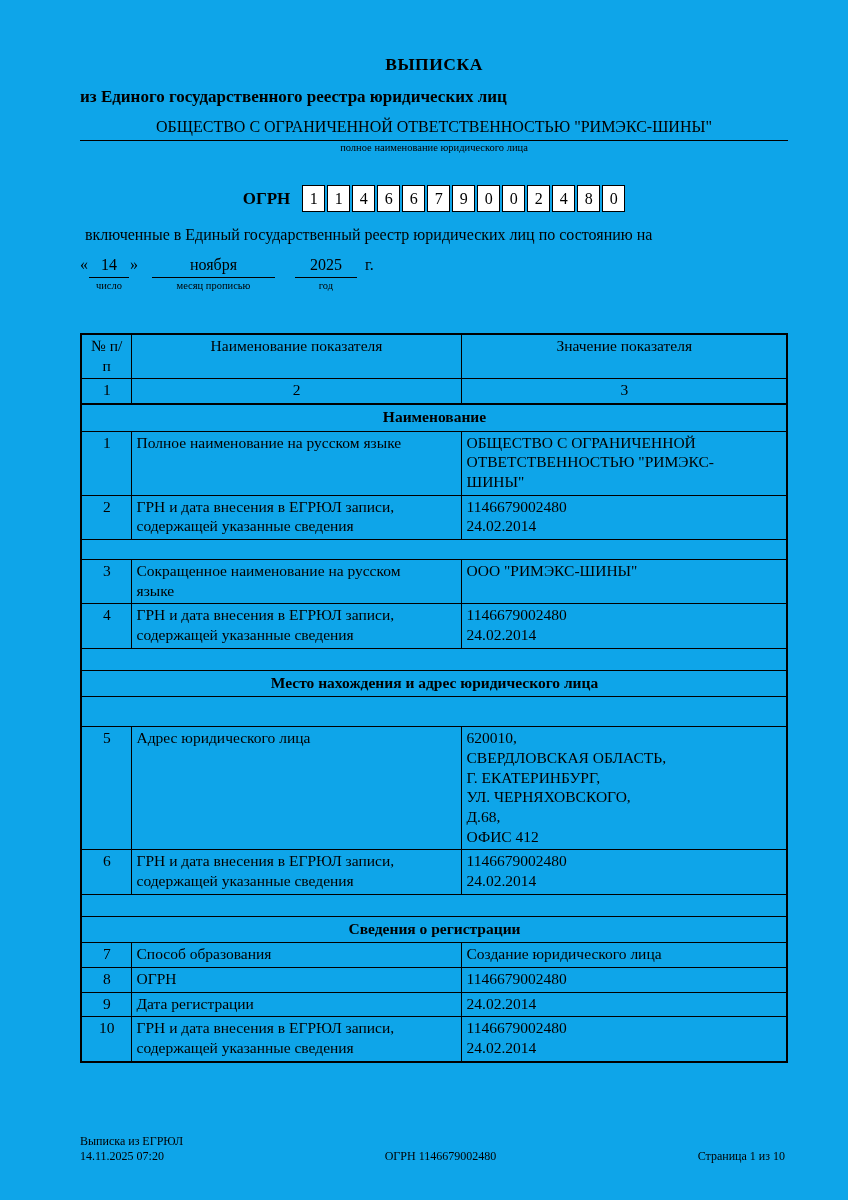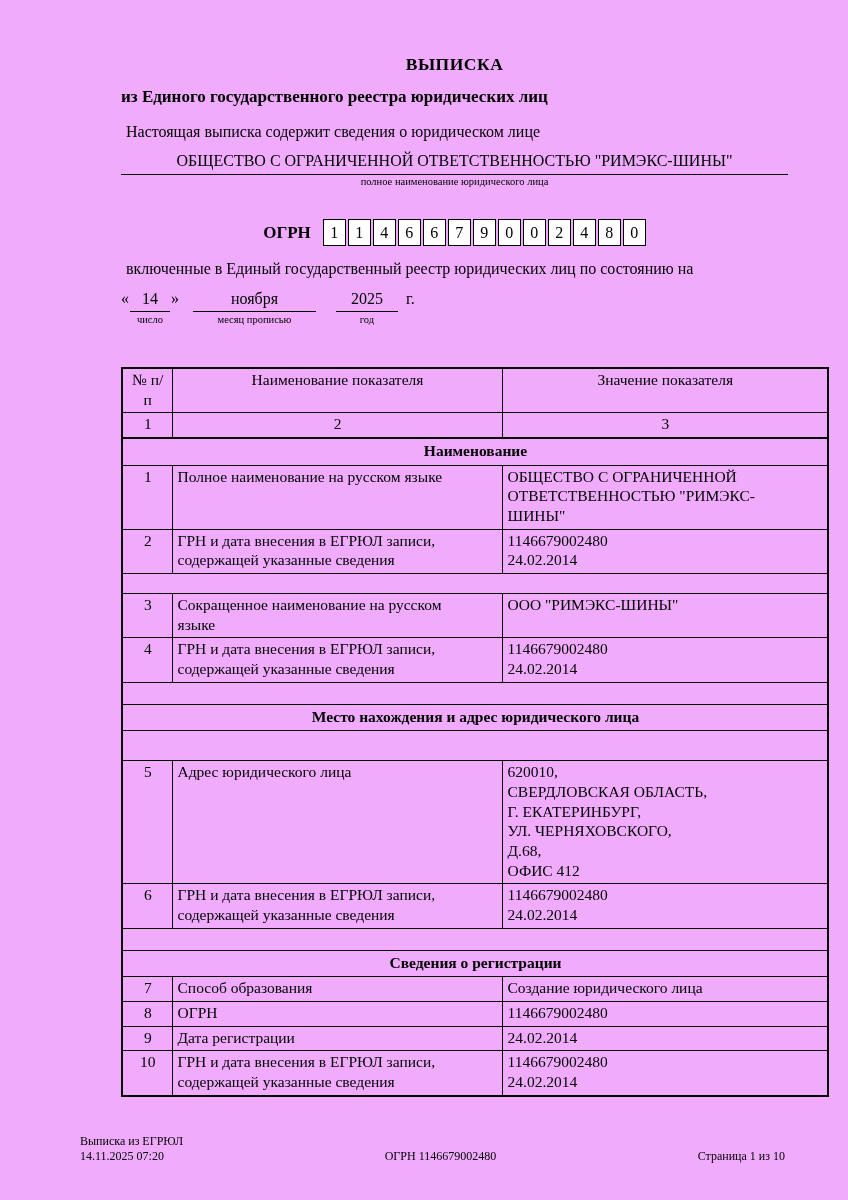--- a/index.html
+++ b/index.html
@@ -1,24 +1,23 @@
 <!DOCTYPE html>
 <html><head>
 <meta charset="utf-8">
 <style>
   * { margin:0; padding:0; box-sizing:border-box; }
   html,body { background:#ffffff; }
   .page {
     position:relative;
     width:848px; height:1200px;
-    background:#f0abfc;
+    background:#0ea5e9;
     color:#000;
     font-family:"Liberation Serif","DejaVu Serif",serif;
     overflow:hidden;
-    padding-left:41px;
   }
   .content { padding:54px 60px 0 80px; }
 
   .doc-title { text-align:center; font-weight:bold; font-size:17.5px; letter-spacing:0.5px; }
   .doc-subtitle { text-align:left; font-weight:bold; font-size:17px; margin-top:12px; }
 
   .meta-row { margin-top:30px; display:flex; justify-content:space-between; align-items:flex-start; }
   .date-block { width:185px; }
   .date-value { text-align:center; font-size:15.5px; padding-bottom:13px; border-bottom:1.5px solid #000; }
   .date-caption { text-align:center; font-size:10.5px; padding-top:2px; }
@@ -86,21 +85,20 @@
 </head>
 <body>
 
 <div class="page">
   <div class="content">
 
     <div class="doc-title">ВЫПИСКА</div>
     <div class="doc-subtitle">из Единого государственного реестра юридических лиц</div>
 
 
-    <div class="intro">Настоящая выписка содержит сведения о юридическом лице</div>
 
     <div class="company-block">
       <div class="company-name">ОБЩЕСТВО С ОГРАНИЧЕННОЙ ОТВЕТСТВЕННОСТЬЮ "РИМЭКС-ШИНЫ"</div>
       <div class="company-caption">полное наименование юридического лица</div>
     </div>
 
     <div class="ogrn-row">
       <span class="ogrn-label">ОГРН</span>
       <span class="ogrn-boxes">
           <span class="ogrn-box">1</span>

